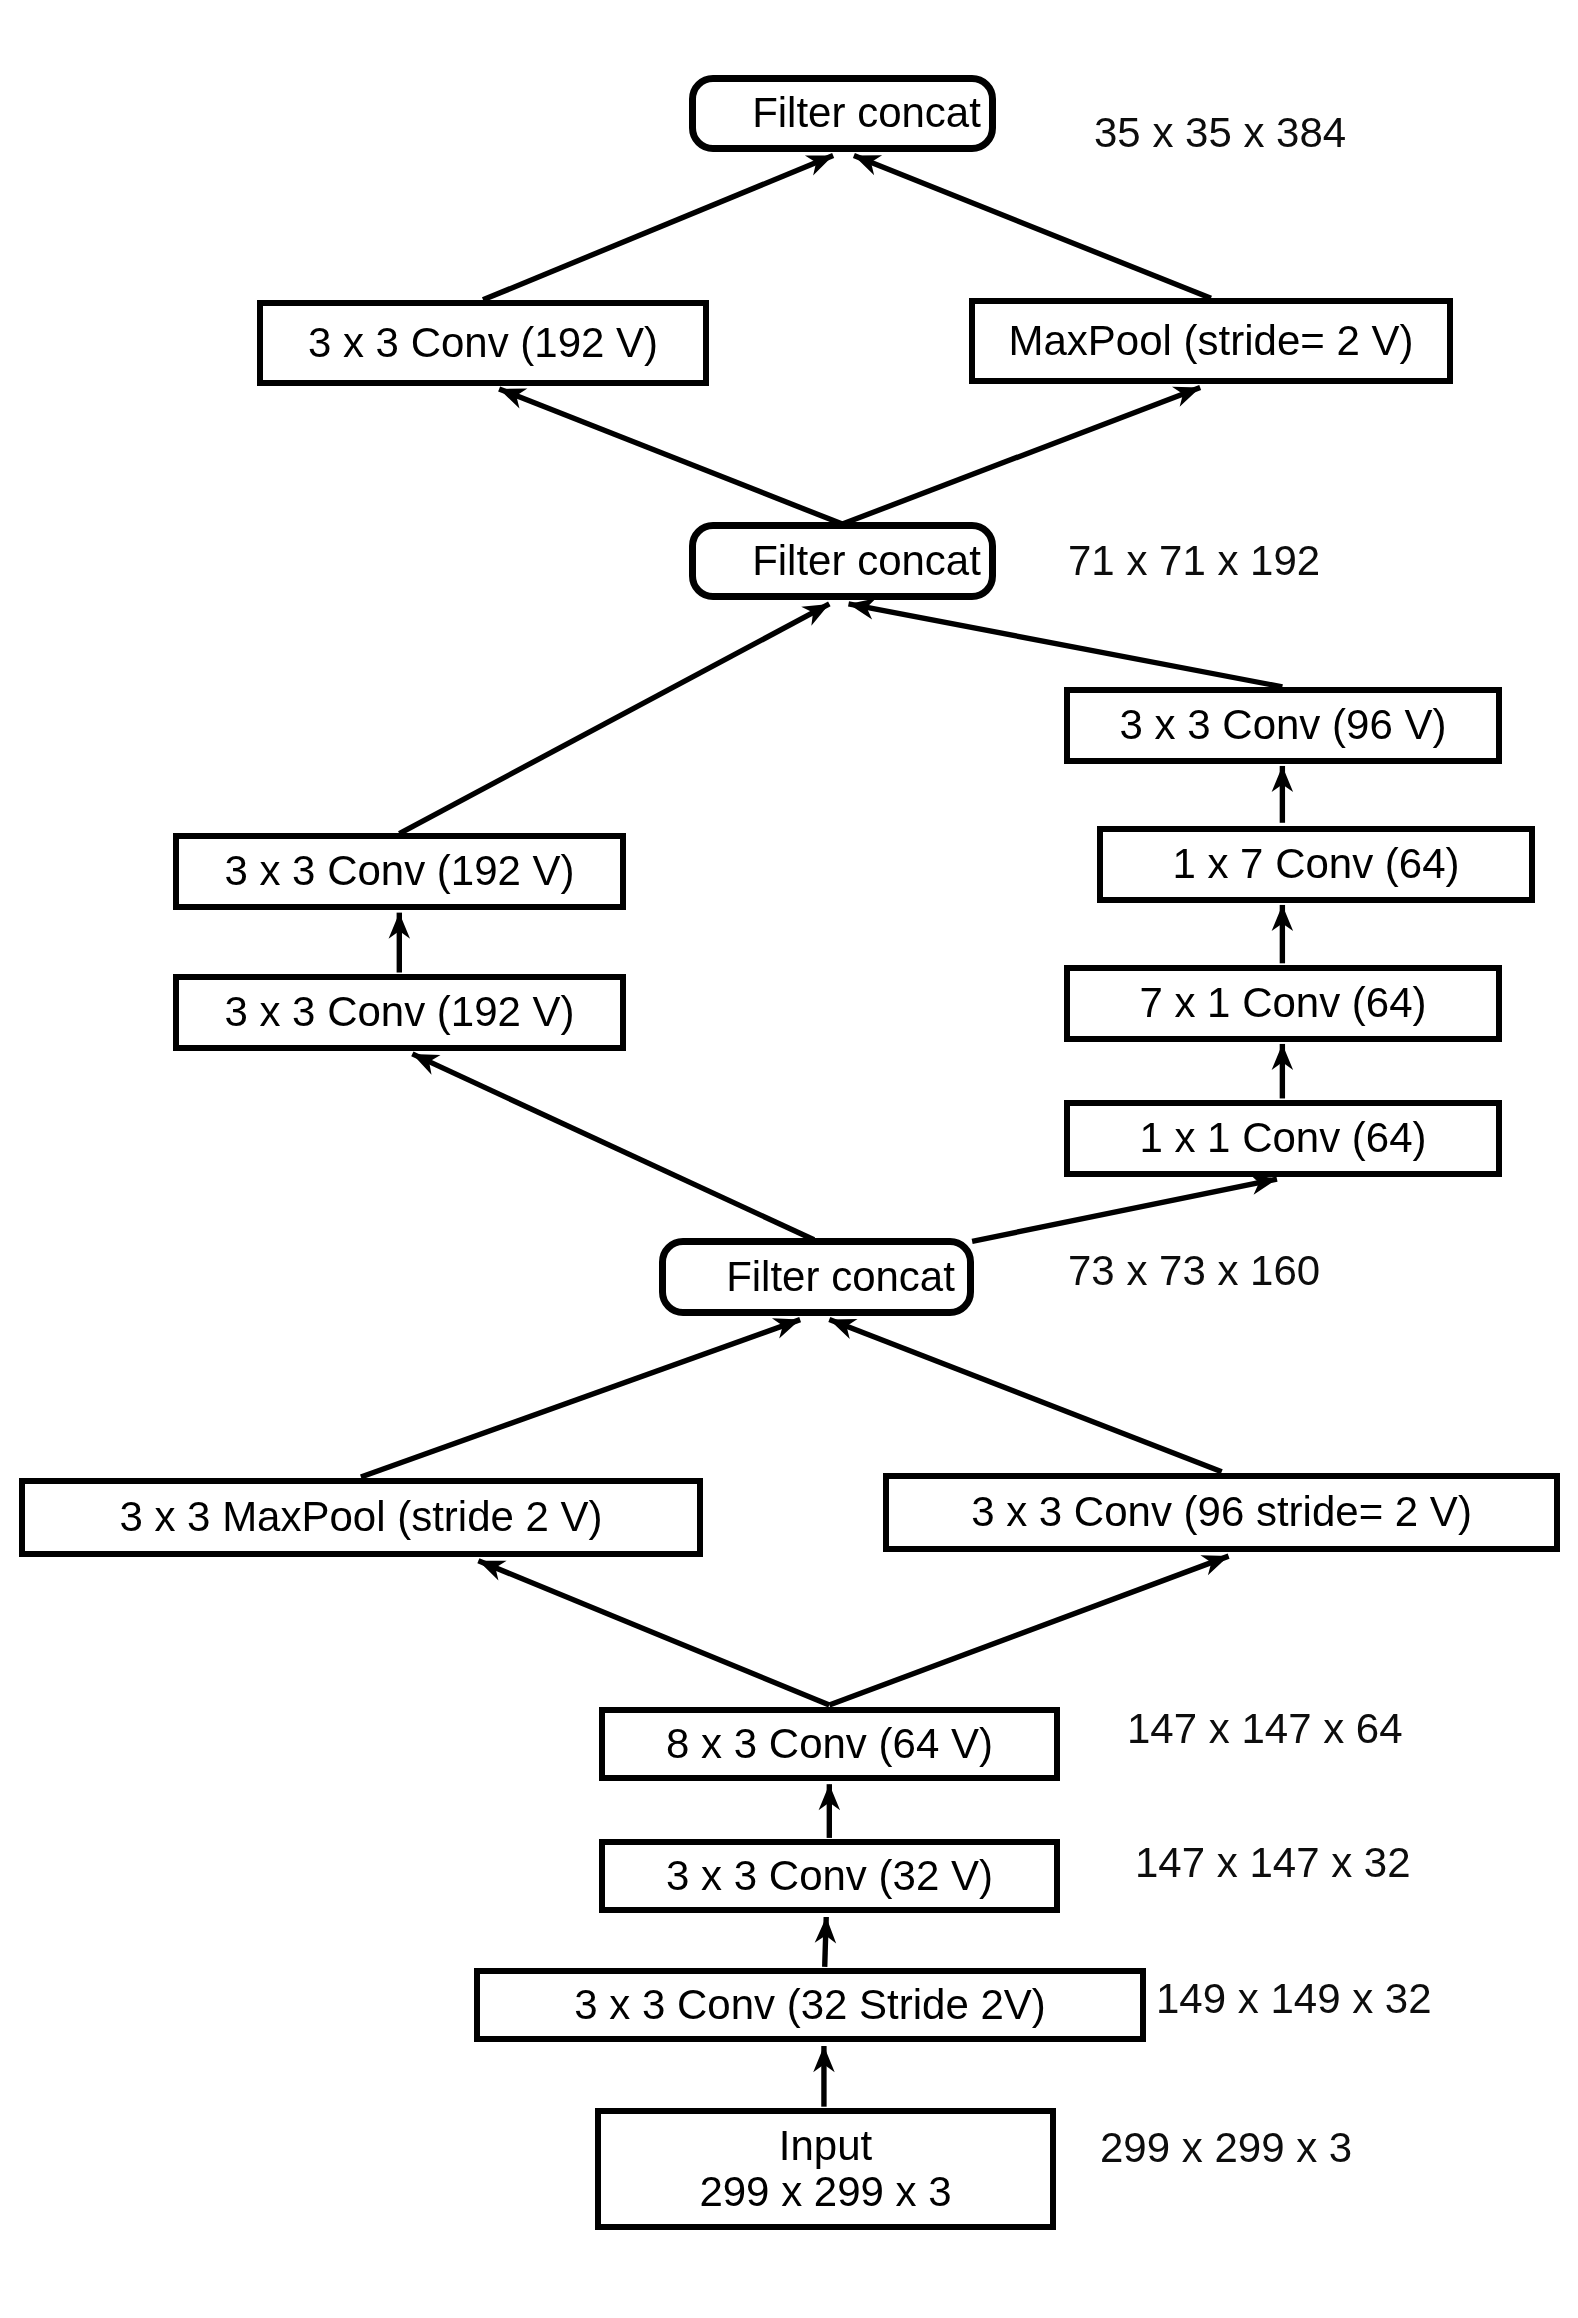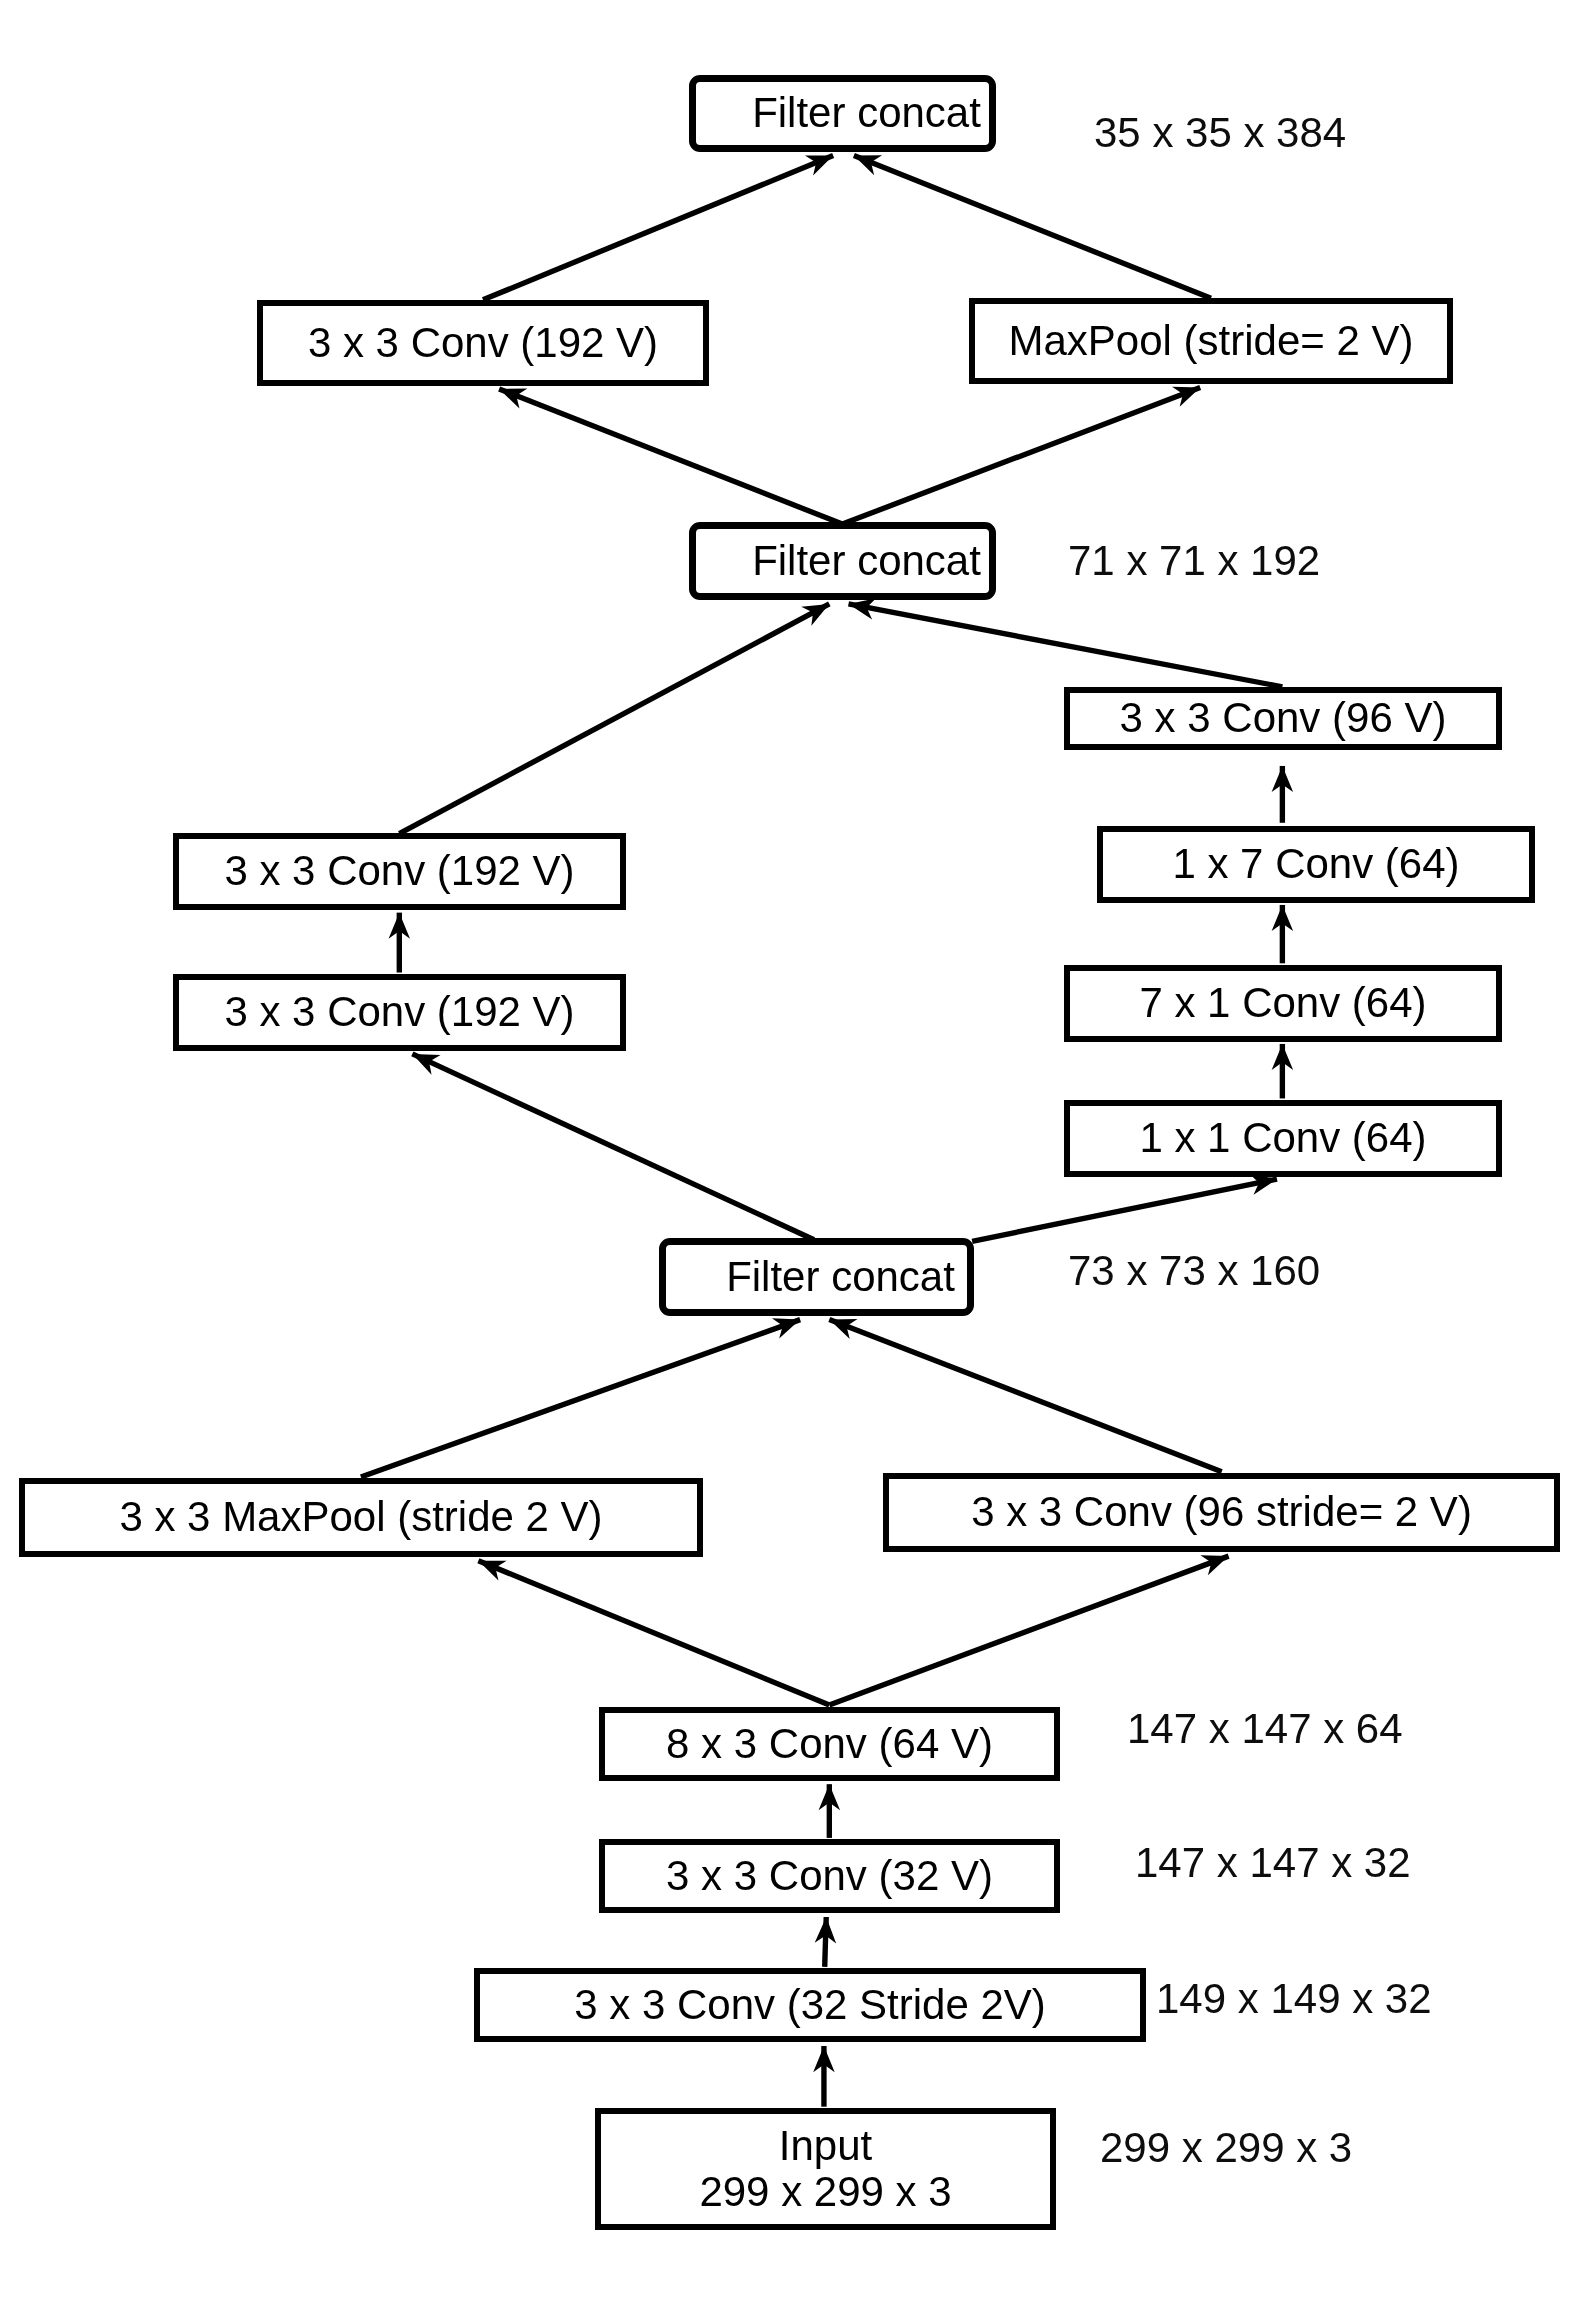--- a/index.html
+++ b/index.html
@@ -27,21 +27,21 @@
     align-items: center;
     justify-content: center;
     text-align: center;
     font-size: 42px;
     line-height: 1.1;
     white-space: nowrap;
     color: #000000;
   }
   .rounded {
     border-width: 7px;
-    border-radius: 11px;
+    border-radius: 24px;
     padding-left: 48px;
   }
   .dim {
     position: absolute;
     font-size: 42px;
     line-height: 1;
     white-space: nowrap;
     color: #0d0d0d;
   }
   .input-inner { display: block; }
@@ -82,21 +82,21 @@
 
   <div class="node rounded" style="left:689px; top:75px; width:307px; height:77px;">Filter concat</div>
   <div class="dim" style="left:1094px; top:87px;margin-top:25px;">35 x 35 x 384</div>
 
   <div class="node" style="left:257px; top:300px; width:452px; height:86px;">3 x 3 Conv (192 V)</div>
   <div class="node" style="left:969px; top:298px; width:484px; height:86px;">MaxPool (stride= 2 V)</div>
 
   <div class="node rounded" style="left:689px; top:522px; width:307px; height:78px;">Filter concat</div>
   <div class="dim" style="left:1068px; top:540px;">71 x 71 x 192</div>
 
-  <div class="node" style="left:1064px; top:687px; width:438px; height:63px;">3 x 3 Conv (96 V)</div>
+  <div class="node" style="left:1064px; top:687px; width:438px; height:77px;">3 x 3 Conv (96 V)</div>
   <div class="node" style="left:1097px; top:826px; width:438px; height:77px;">1 x 7 Conv (64)</div>
   <div class="node" style="left:1064px; top:965px; width:438px; height:77px;">7 x 1 Conv (64)</div>
   <div class="node" style="left:1064px; top:1100px; width:438px; height:77px;">1 x 1 Conv (64)</div>
 
   <div class="node" style="left:173px; top:833px; width:453px; height:77px;">3 x 3 Conv (192 V)</div>
   <div class="node" style="left:173px; top:974px; width:453px; height:77px;">3 x 3 Conv (192 V)</div>
 
   <div class="node rounded" style="left:659px; top:1238px; width:315px; height:78px;">Filter concat</div>
   <div class="dim" style="left:1068px; top:1250px;">73 x 73 x 160</div>
 

